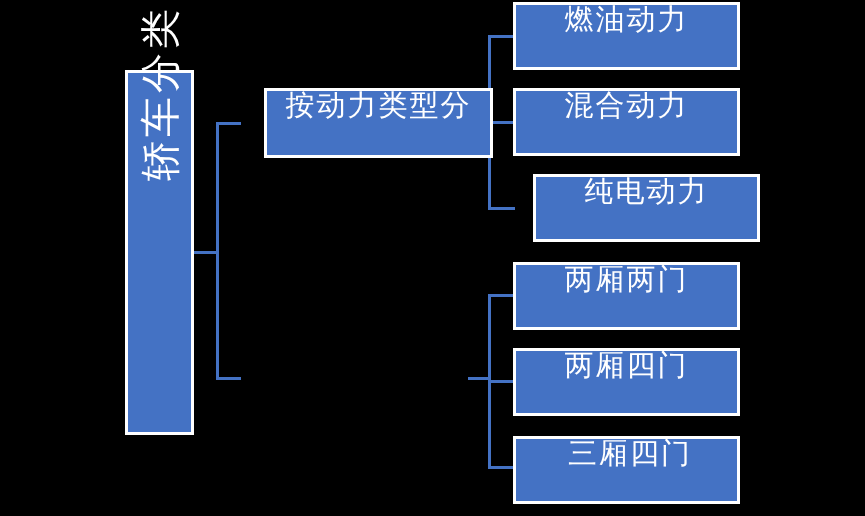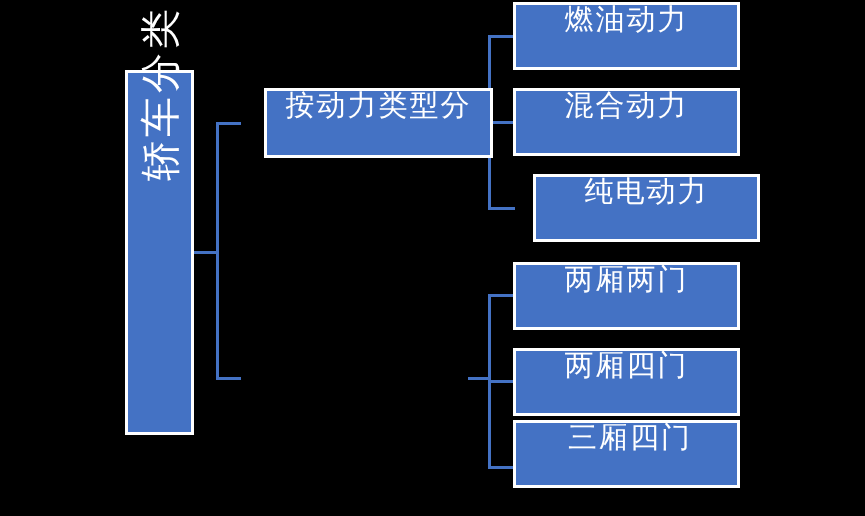--- a/index.html
+++ b/index.html
@@ -57,21 +57,21 @@
   .node.leaf{
     left:513px;
     width:227px;height:68px;
     font-size:29px;
   }
   .node.leaf.l0{top:2px;}
   .node.leaf.l1{top:88px;}
   .node.leaf.l2{top:174px;margin-left:20px;}
   .node.leaf.l3{top:262px;}
   .node.leaf.l4{top:348px;}
-  .node.leaf.l5{top:420px;padding-left:7px;}
+  .node.leaf.l5{top:436px;padding-left:7px;}
 
   
   .conn{
     position:absolute;
     background:#4472C4;
   }
   .conn.h{height:3px;}
   .conn.v{width:3px;}
 
   

